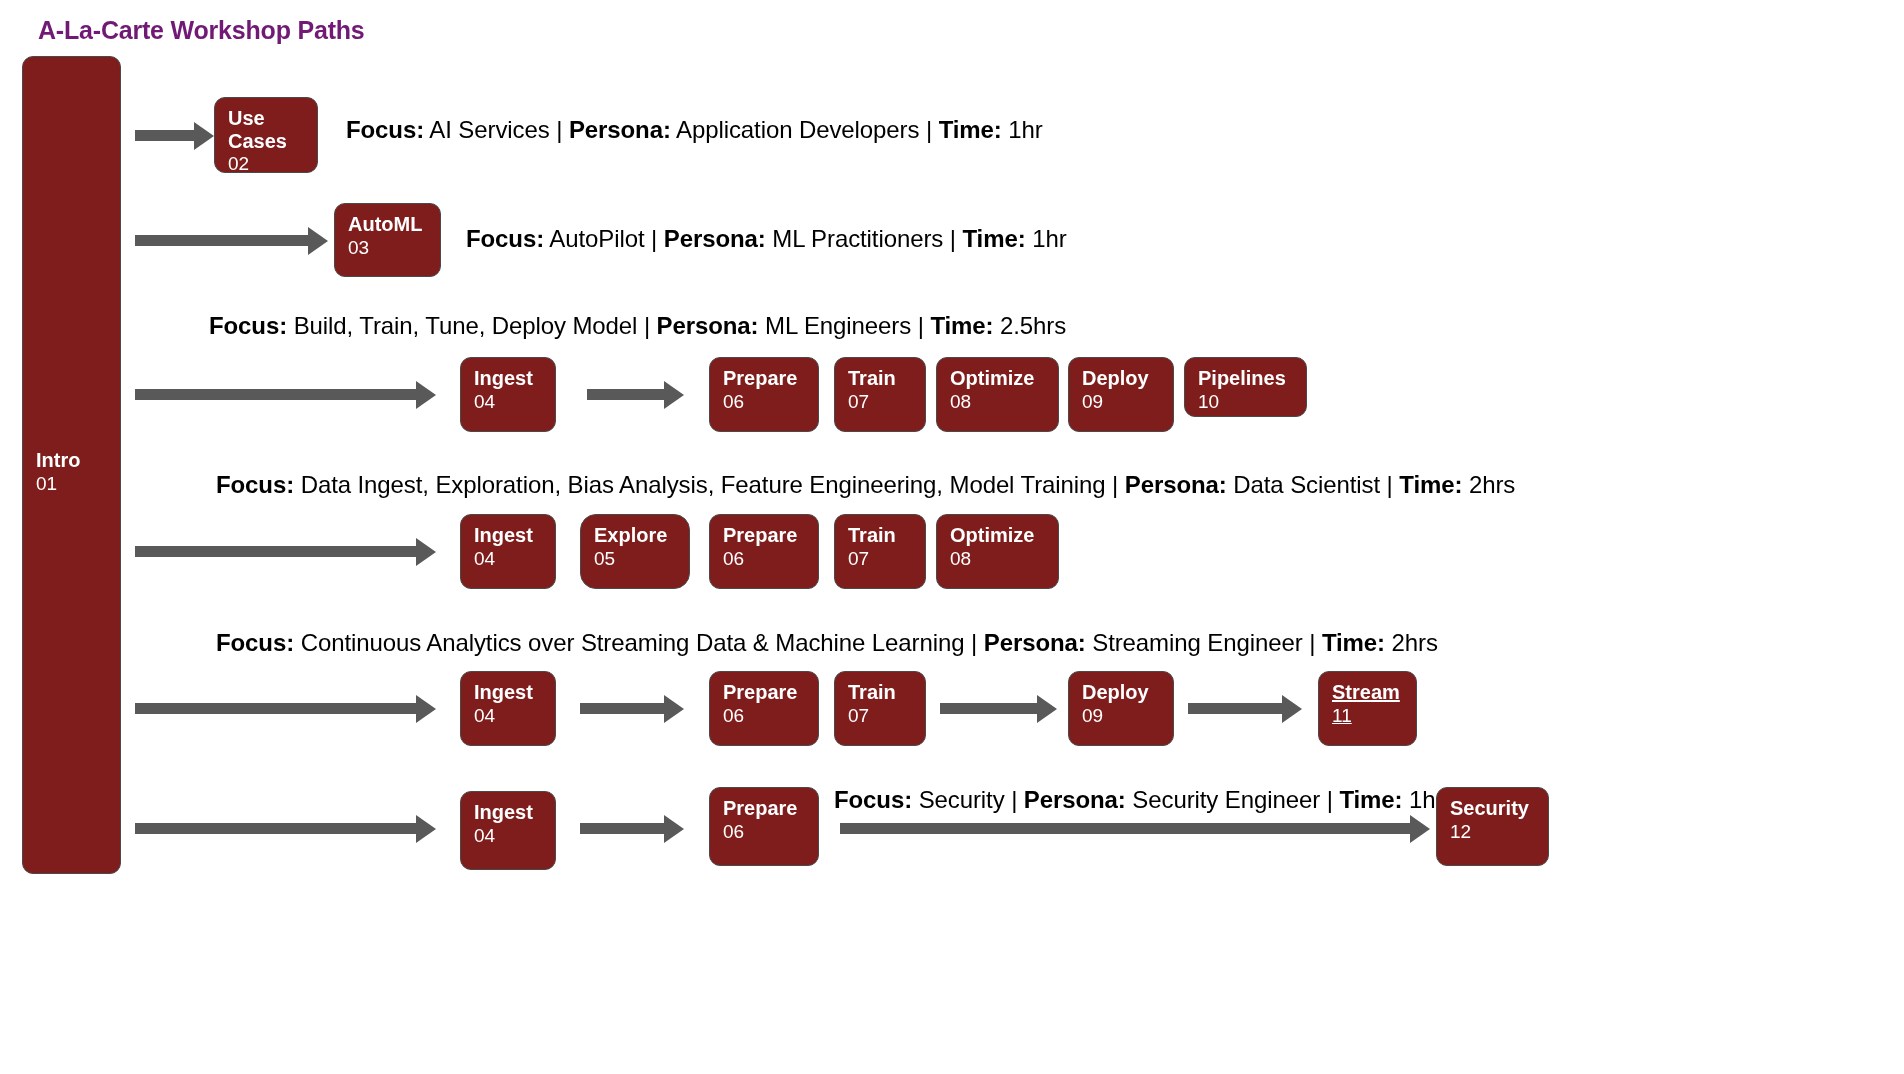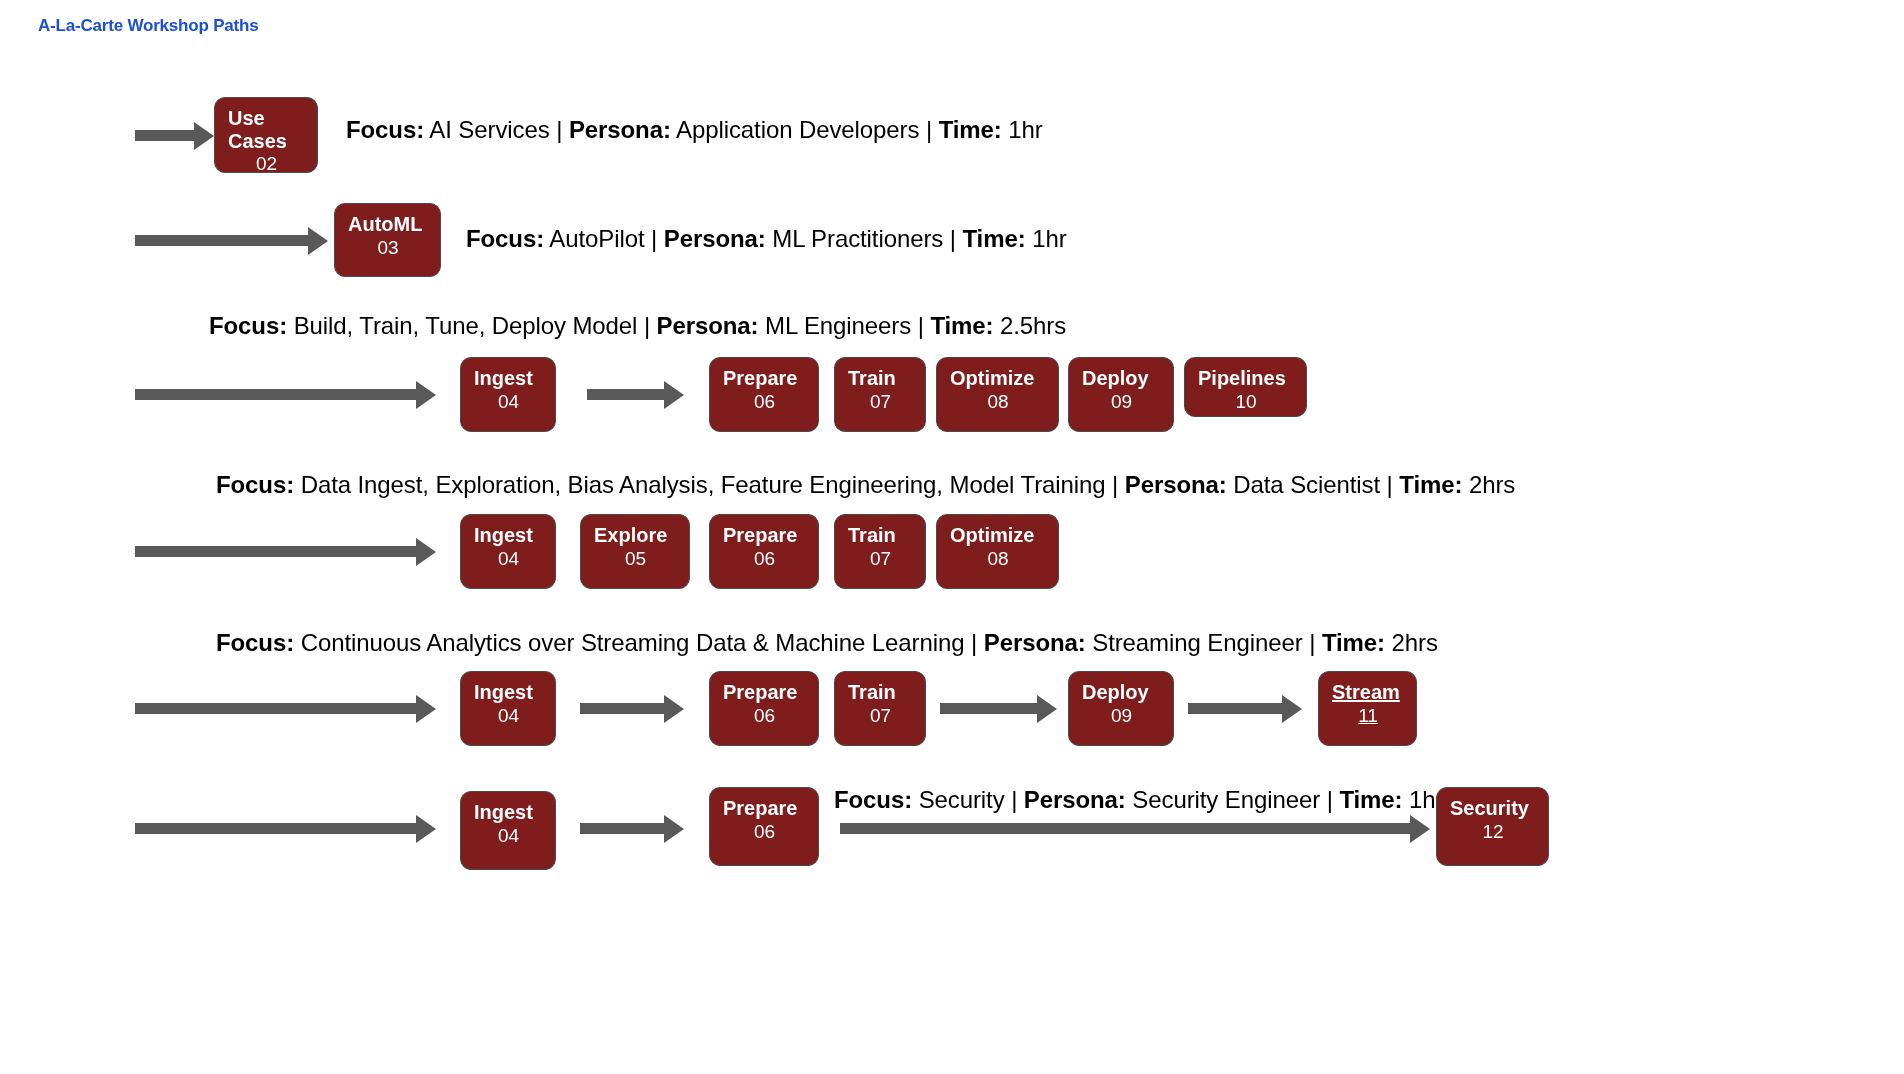--- a/index.html
+++ b/index.html
@@ -21,24 +21,24 @@
     left: 0; top: 0;
     width: 1904px;
     height: 1074px;
     background: #ffffff;
   }
   
   #diagram-title {
     position: absolute;
     left: 38px;
     top: 16px;
-    font-size: 17px;
+    font-size: 25px;
     font-weight: bold;
     letter-spacing: -0.2px;
-    color: #1d4ed8;
+    color: #701a75;
     white-space: nowrap;
   }
   
   .node {
     position: absolute;
     box-sizing: border-box;
     background: #7f1d1d;
     border: 1.6px solid #4a4a4a;
     border-radius: 11px;
     color: #ffffff;
@@ -50,21 +50,20 @@
     display: block;
     font-size: 20px;
     font-weight: bold;
     white-space: pre-line;
   }
   .node .node-num {
     display: block;
     font-size: 19px;
     font-weight: normal;
     margin-top: 1px;
-    text-align: center;
   }
   
   #node-intro {
     left: 22px;
     top: 56px;
     width: 99px;
     height: 818px;
     padding: 0;
   }
   #node-intro .intro-inner {
@@ -102,20 +101,26 @@
     border-left: 20px solid #595959;
   }
 </style>
 </head>
 <body>
 
 <div id="canvas">
 
   <div id="diagram-title">A-La-Carte Workshop Paths</div>
 
+  <div class="node" id="node-intro">
+    <div class="intro-inner">
+      <span class="node-label">Intro</span>
+      <span class="node-num">01</span>
+    </div>
+  </div>
 
   <div class="arrow" style="left:135px; top:130px; width:60px;"></div>
 
   <div class="node" style="left:214px; top:97px; width:104px; height:76px;">
     <span class="node-label">Use
 Cases</span>
     <span class="node-num">02</span>
   </div>
 
   <div class="focus-line" style="left:346px; top:116px;">
@@ -203,21 +208,21 @@
     <span>2hrs</span>
   </div>
 
   <div class="arrow" style="left:135px; top:546px; width:282px;"></div>
 
   <div class="node" style="left:460px; top:514px; width:96px; height:75px;">
     <span class="node-label">Ingest</span>
     <span class="node-num">04</span>
   </div>
 
-  <div class="node" style="left:580px; top:514px; width:110px; height:75px;">
+  <div class="node" style="left:580px; top:514px; width:110px; height:75px;border-radius:16px;">
     <span class="node-label">Explore</span>
     <span class="node-num">05</span>
   </div>
 
   <div class="node" style="left:709px; top:514px; width:110px; height:75px;">
     <span class="node-label">Prepare</span>
     <span class="node-num">06</span>
   </div>
 
   <div class="node" style="left:834px; top:514px; width:92px; height:75px;">

